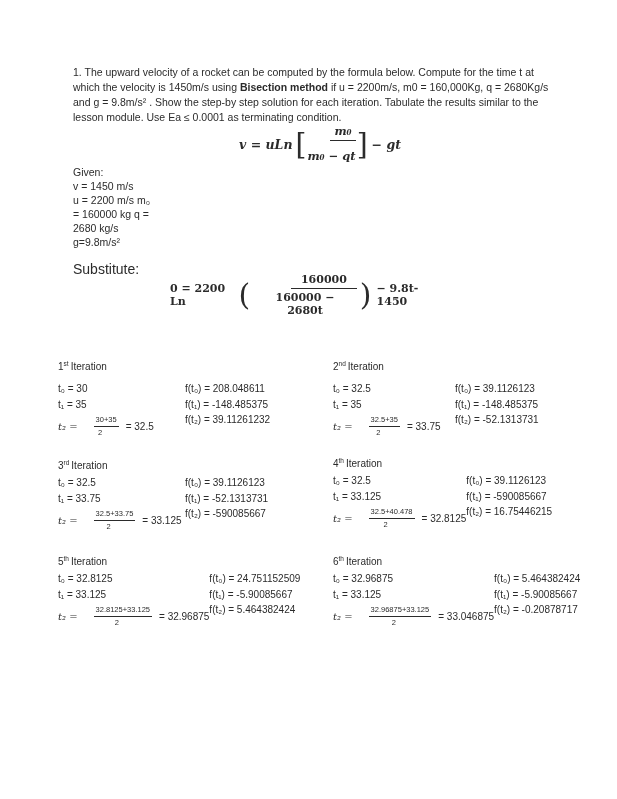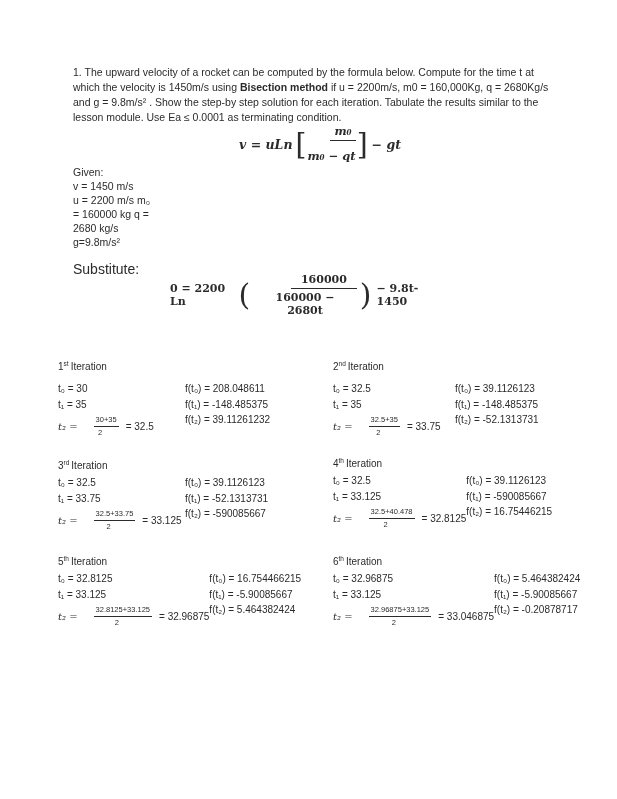--- a/index.html
+++ b/index.html
@@ -201,21 +201,21 @@
         <div class="t2-line">
           <span class="t2-lhs">t₂ =</span>
           <span class="t2-frac">
             <span class="fnum">32.8125+33.125</span>
             <span class="fden">2</span>
           </span>
           <span class="t2-res">= 32.96875</span>
         </div>
       </div>
       <div class="f-col">
-        <div>f(t₀) = 16.754466215</div>
+        <div>f(t₀) = 24.751152509</div>
         <div>f(t₁) = -5.90085667</div>
         <div>f(t₂) = 5.464382424</div>
       </div>
     </div>
   </div>
 
   <div class="iter right tight" style="left:333px;top:555px;">
     <div class="iter-title"><span>6</span><sup>th</sup><span class="word">Iteration</span></div>
     <div class="iter-body">
       <div class="t-col">

